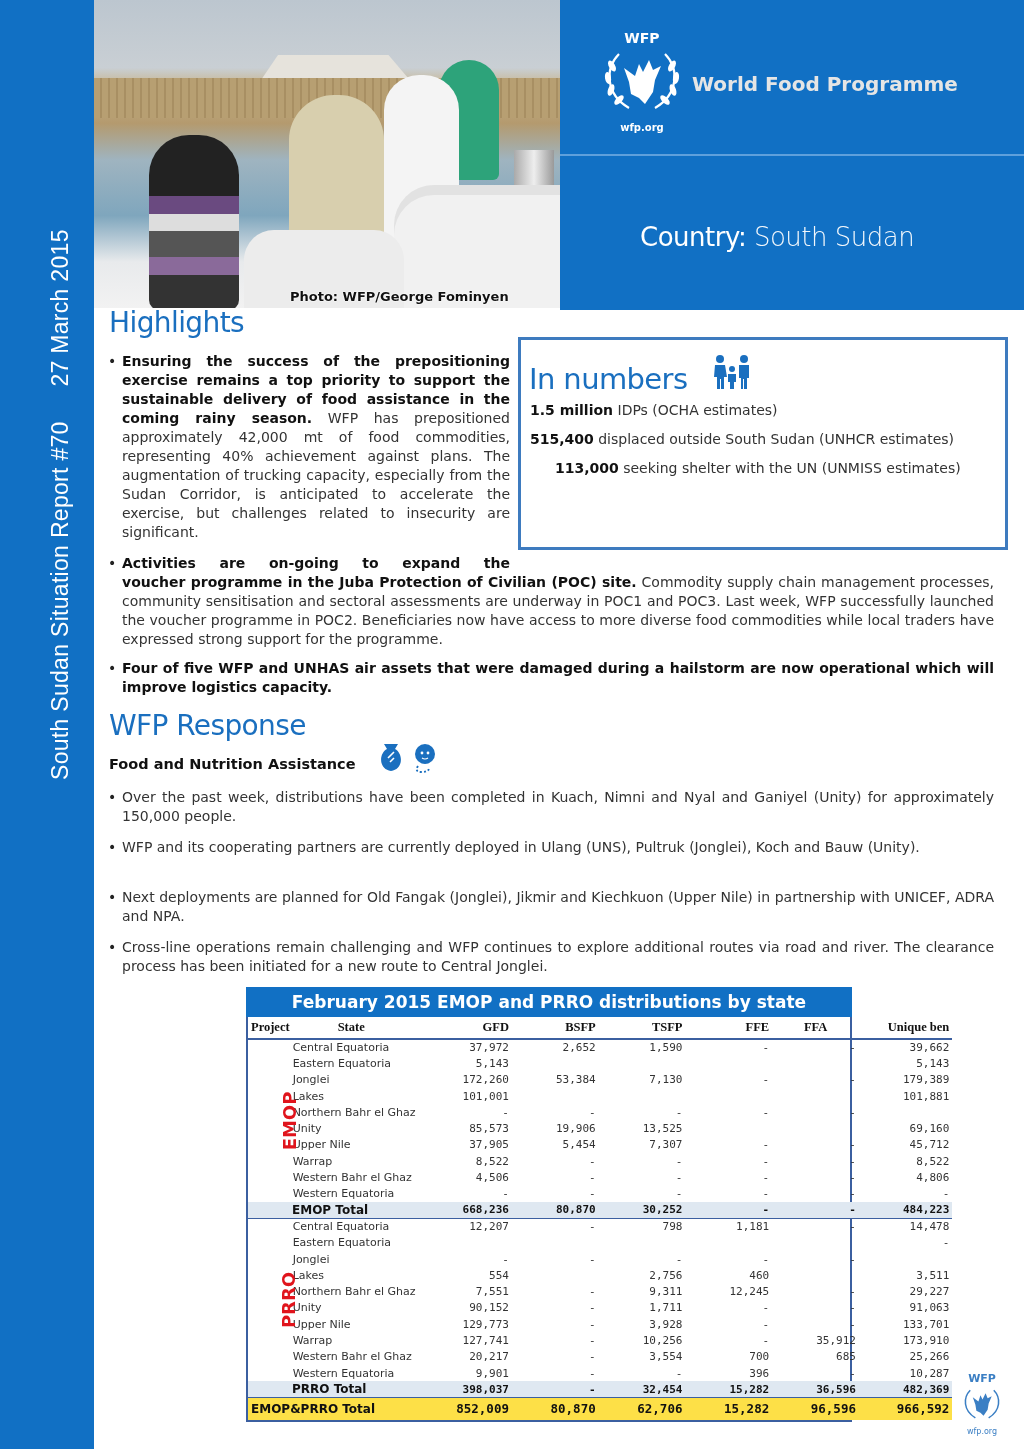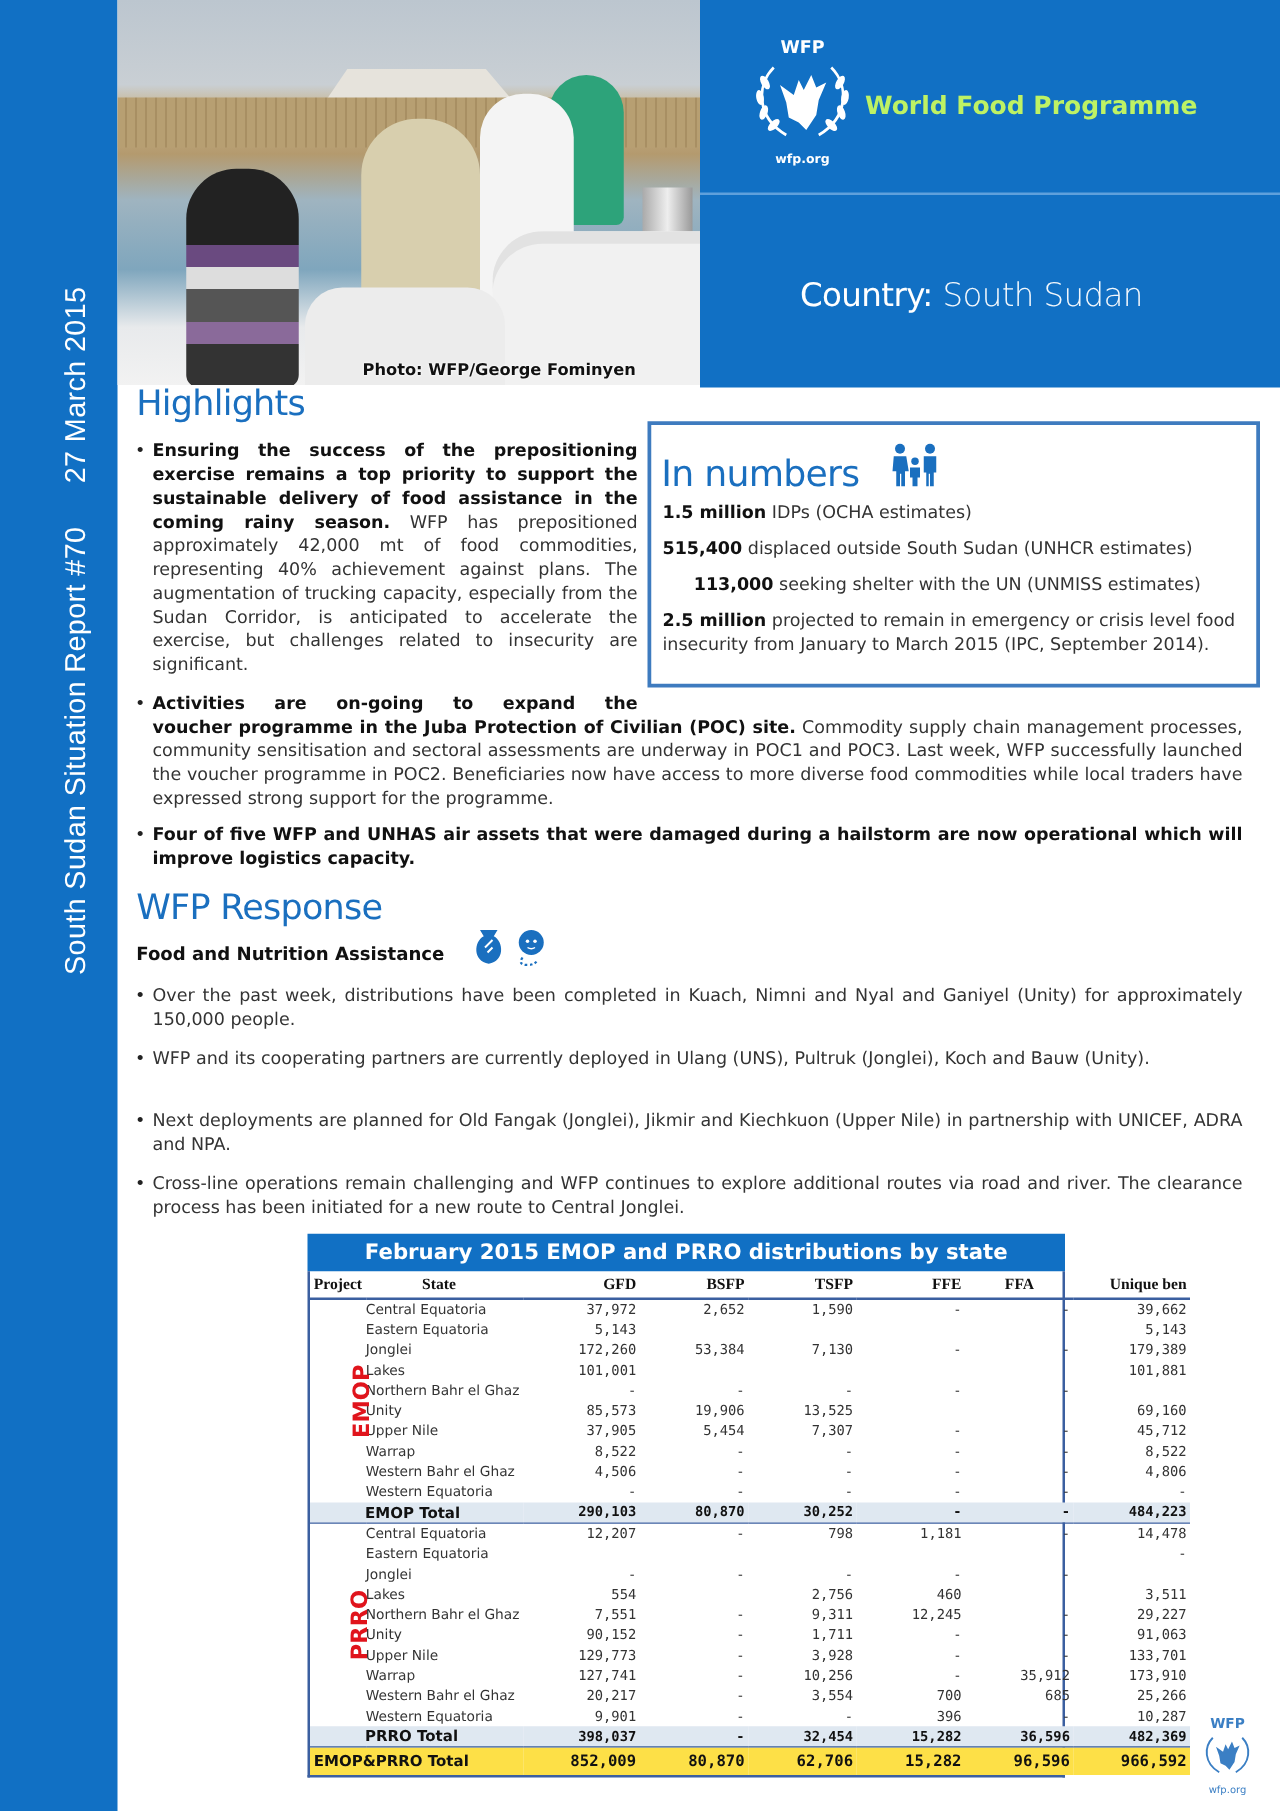--- a/index.html
+++ b/index.html
@@ -20,21 +20,21 @@
   .photo .p4 { position: absolute; left: 345px; top: 60px; width: 60px; height: 120px; background: #2da37a; border-radius: 30px 30px 6px 6px; }
   .photo .sacks { position: absolute; left: 300px; top: 185px; width: 170px; height: 125px; background: #f1f1f1; border-radius: 40px 0 0 0; box-shadow: inset 0 10px 0 #e2e2e2; }
   .photo .sack2 { position: absolute; left: 150px; top: 230px; width: 160px; height: 78px; background: #ececec; border-radius: 30px 30px 0 0; }
   .photo .cans { position: absolute; left: 420px; top: 150px; width: 40px; height: 55px; background: linear-gradient(90deg,#aaa,#eee,#999); }
   .photo-credit { position: absolute; left: 196px; top: 289px; font-size: 13px; font-weight: bold; color: #111; text-shadow: 0 0 2px #fff, 0 0 2px #fff; font-family: "DejaVu Sans", sans-serif; }
 
   .header-band { position: absolute; left: 560px; top: 0; width: 464px; height: 310px; background: #1170c4; }
   .logo { position: absolute; left: 38px; top: 30px; width: 88px; height: 108px; color: #fff; text-align: center; }
   .logo .wfp { font-size: 14px; font-weight: bold; display: block; }
   .logo .org { font-size: 10px; font-weight: bold; display: block; margin-top: 2px; }
-  .org-name { position: absolute; left: 132px; top: 72px; color: #bef264; font-size: 20px; font-weight: bold; font-family: "DejaVu Sans", sans-serif; }
+  .org-name { position: absolute; left: 132px; top: 72px; color: #e5e5e5; font-size: 20px; font-weight: bold; font-family: "DejaVu Sans", sans-serif; }
   .header-rule { position: absolute; left: 0; top: 154px; width: 464px; height: 2px; background: #5fa0dc; }
   .country { position: absolute; left: 80px; top: 222px; color: #fff; font-size: 26px; font-family: "DejaVu Sans", sans-serif; letter-spacing: -0.5px; }
   .country .label { font-weight: normal; }
   .country .value { font-weight: 300; opacity: 0.95; }
 
   .h1 { position: absolute; color: #1a6fbf; font-size: 28px; font-family: "DejaVu Sans", sans-serif; letter-spacing: -0.6px; }
   .bullet { position: absolute; font-size: 14px; line-height: 19px; color: #333; text-align: justify; font-family: "DejaVu Sans", sans-serif; }
   .bullet::before { content: "•"; position: absolute; left: -14px; top: 0; color: #222; }
   .bullet b { color: #111; }
   .b-narrow { left: 122px; width: 388px; }
@@ -136,21 +136,20 @@
       <path d="M4 11 h10 l2 12 h-3 v12 h-3 v-10 h-1 v10 h-3 v-12 h-3 z"></path>
       <circle cx="21" cy="15" r="3"></circle>
       <path d="M17 20 h8 v8 h-2 v7 h-4 v-7 h-2 z"></path>
       <circle cx="33" cy="5" r="4"></circle>
       <path d="M28 11 h10 v13 h-2 v11 h-3 v-10 h-1 v10 h-2 v-11 h-2 z"></path>
     </g>
   </svg>
   <div class="num-line" style="top:61px;"><b>1.5 million</b><span> IDPs (OCHA estimates)</span></div>
   <div class="num-line" style="top:90px;"><b>515,400</b><span> displaced outside South Sudan (UNHCR estimates)</span></div>
   <div class="num-line" style="top:119px;margin-left:25px;"><b>113,000</b><span> seeking shelter with the UN (UNMISS estimates)</span></div>
-  <div class="num-line" style="top:148px; width:465px;"><b>2.5 million</b><span> projected to remain in emergency or crisis level food insecurity from January to March 2015 (IPC, September 2014).</span></div>
 </div>
 
 <div class="bullet b-wide" style="top:554px;">
   <b style="display:inline-block; width:388px; text-align:justify; text-align-last:justify;">Activities are on-going to expand the</b><br>
   <b>voucher programme in the Juba Protection of Civilian (POC) site.</b><span> Commodity supply chain management processes, community sensitisation and sectoral assessments are underway in POC1 and POC3. Last week, WFP successfully launched the voucher programme in POC2.  Beneficiaries now have access to more diverse food commodities while local traders have expressed strong support for the programme.</span>
 </div>
 
 <div class="bullet b-wide" style="top:659px;">
   <b>Four of five WFP and UNHAS air assets that were damaged during a hailstorm are now operational which will improve logistics capacity.</b>
 </div>
@@ -281,21 +280,21 @@
             <td class="state" style="padding-left: 0px;">Western Equatoria</td>
             <td>-</td>
             <td>-</td>
             <td>-</td>
             <td>-</td>
             <td>-</td>
             <td>-</td>
           </tr>
           <tr class="total">
             <td class="first" colspan="2">EMOP Total</td>
-            <td>290,103</td>
+            <td>668,236</td>
             <td>80,870</td>
             <td>30,252</td>
             <td>-</td>
             <td>-</td>
             <td>484,223</td>
           </tr>
         </tbody>
     <tbody id="prro-body">
           <tr class="sep">
             <td class="proj" rowspan="10">

